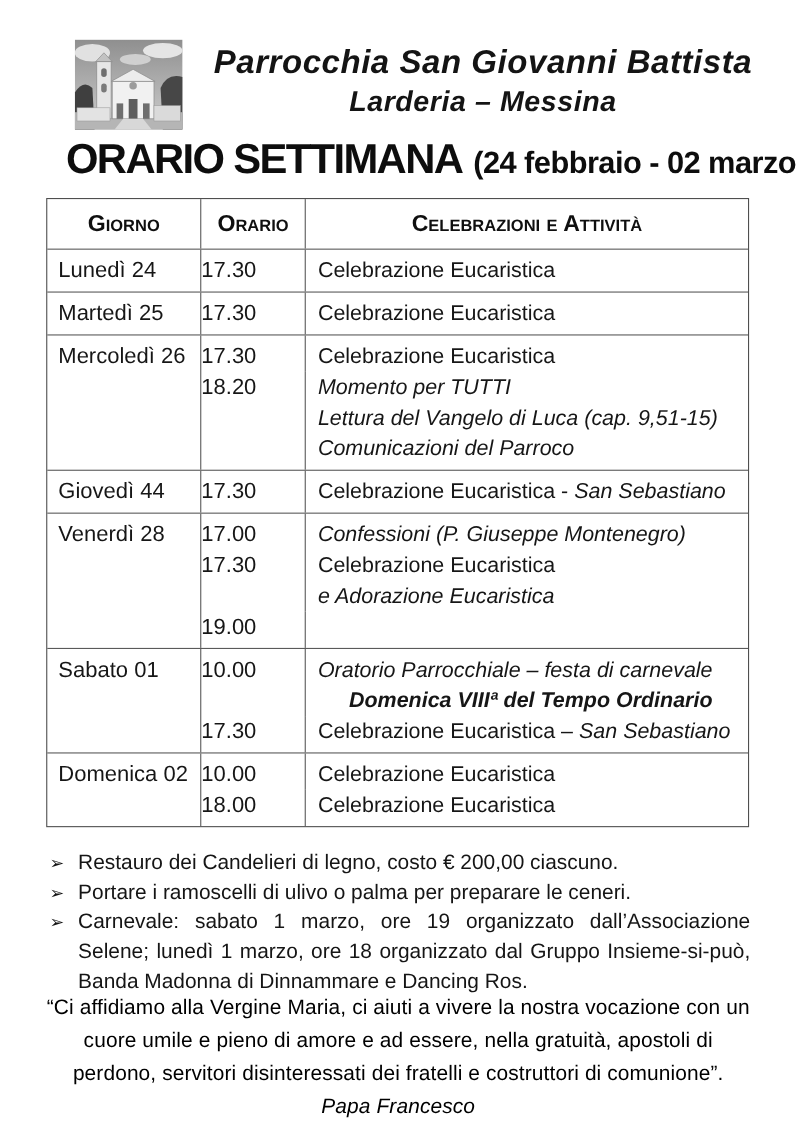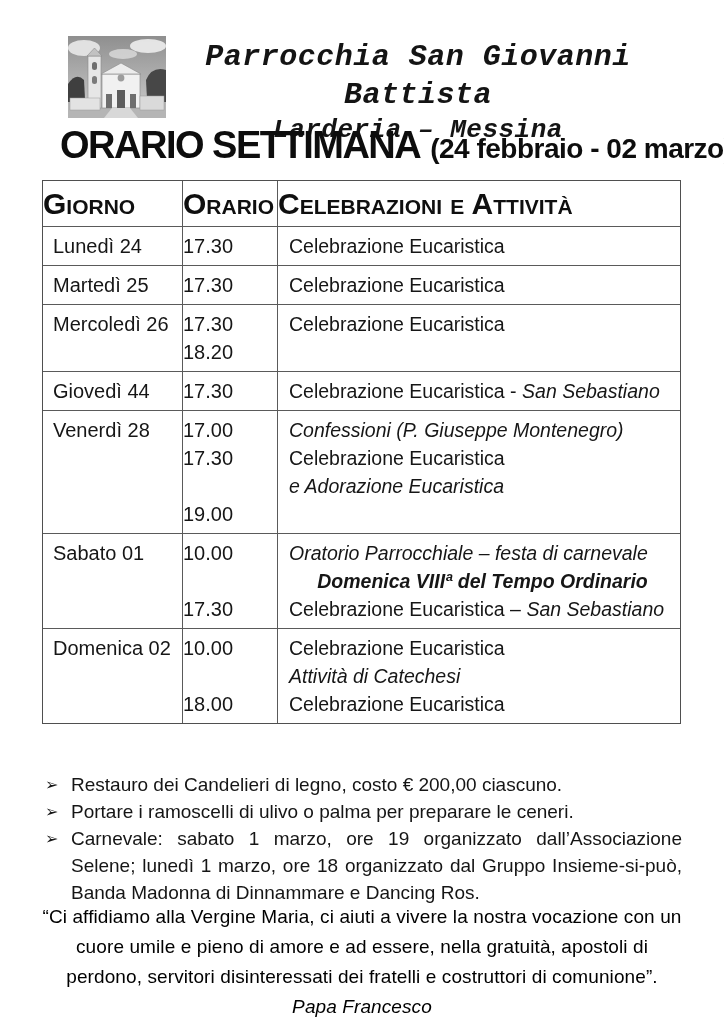--- a/index.html
+++ b/index.html
@@ -6,40 +6,40 @@
   body {
     width:724px; height:1024px; background:#ffffff; color:#161616;
     font-family:"Liberation Sans", sans-serif;
     -webkit-font-smoothing:antialiased;
   }
   .page { position:relative; width:724px; height:1024px; overflow:hidden; background:#fff; }
 
   
   .church-photo { position:absolute; left:68px; top:36px; width:98px; height:82px; }
   .titles {
-    position:absolute; left:155px; top:38px; width:526px; text-align:center;
-    font-family:Liberation Mono, monospace; font-style:italic; font-weight:bold; color:#141414;
+    position:absolute; left:176px; top:38px; width:526px; text-align:center;
+    font-family:Liberation Sans, sans-serif; font-style:italic; font-weight:bold; color:#141414;
   }
   .parish-name { font-size:30px; line-height:38px; letter-spacing:0.5px; }
   .parish-location { font-size:26px; line-height:33px; letter-spacing:0.5px; }
 
   
   .heading { position:absolute; left:60px; top:124px; width:650px; white-space:nowrap; }
   .heading-main { font-size:38px; font-weight:bold; letter-spacing:-1.5px; color:#0d0d0d; }
   .heading-period { font-size:28px; font-weight:bold; margin-left:10px; letter-spacing:-0.5px; color:#0d0d0d; }
 
   
   .schedule {
     position:absolute; left:42px; top:180px; width:639px;
     border:1.6px solid #4f4f4f; box-sizing:border-box; font-size:19.5px;
   }
   .thead { display:flex; border-bottom:1.3px solid #5a5a5a; }
   .th {
-    font-weight:bold; font-variant:small-caps; font-size:30px;
-    line-height:45px; text-align:left; box-sizing:border-box; color:#0f0f0f;
+    font-weight:bold; font-variant:small-caps; font-size:21px;
+    line-height:45px; text-align:center; box-sizing:border-box; color:#0f0f0f;
   }
   .th-day { width:140px; border-right:1.3px solid #5a5a5a; }
   .th-time { width:95px; border-right:1.3px solid #5a5a5a; }
   .th-act { flex:1; }
 
   .trow { display:flex; border-bottom:1.3px solid #5a5a5a; }
   .trow:last-child { border-bottom:none; }
   .c-day {
     width:140px; border-right:1.3px solid #5a5a5a; box-sizing:border-box;
     padding:5px 2px 5px 10px; font-size:20px; line-height:28px;
@@ -147,20 +147,25 @@
           <div class="c-day">Mercoledì 26</div>
           <div class="c-entries">
             <div class="entry">
               <div class="c-time">17.30</div>
               <div class="c-act">
                 <div class="line"><span>Celebrazione Eucaristica</span></div>
               </div>
             </div>
             <div class="entry">
               <div class="c-time">18.20</div>
+              <div class="c-act">
+                <div class="line"><span class="it ">Momento per TUTTI</span></div>
+                <div class="line"><span class="it ">Lettura del Vangelo di Luca (cap. 9,51-15)</span></div>
+                <div class="line"><span class="it ">Comunicazioni del Parroco</span></div>
+              </div>
             </div>
           </div>
         </div>
         <div class="trow">
           <div class="c-day">Giovedì 44</div>
           <div class="c-entries">
             <div class="entry">
               <div class="c-time">17.30</div>
               <div class="c-act">
                 <div class="line"><span>Celebrazione Eucaristica - </span><span class="it ">San Sebastiano</span></div>
@@ -207,21 +212,20 @@
             </div>
           </div>
         </div>
         <div class="trow">
           <div class="c-day">Domenica 02</div>
           <div class="c-entries">
             <div class="entry">
               <div class="c-time">10.00</div>
               <div class="c-act">
                 <div class="line"><span>Celebrazione Eucaristica</span></div>
-                <div class="line"><span class="it ">Attività di Catechesi</span></div>
               </div>
             </div>
             <div class="entry">
               <div class="c-time">18.00</div>
               <div class="c-act">
                 <div class="line"><span>Celebrazione Eucaristica</span></div>
               </div>
             </div>
           </div>
         </div>

